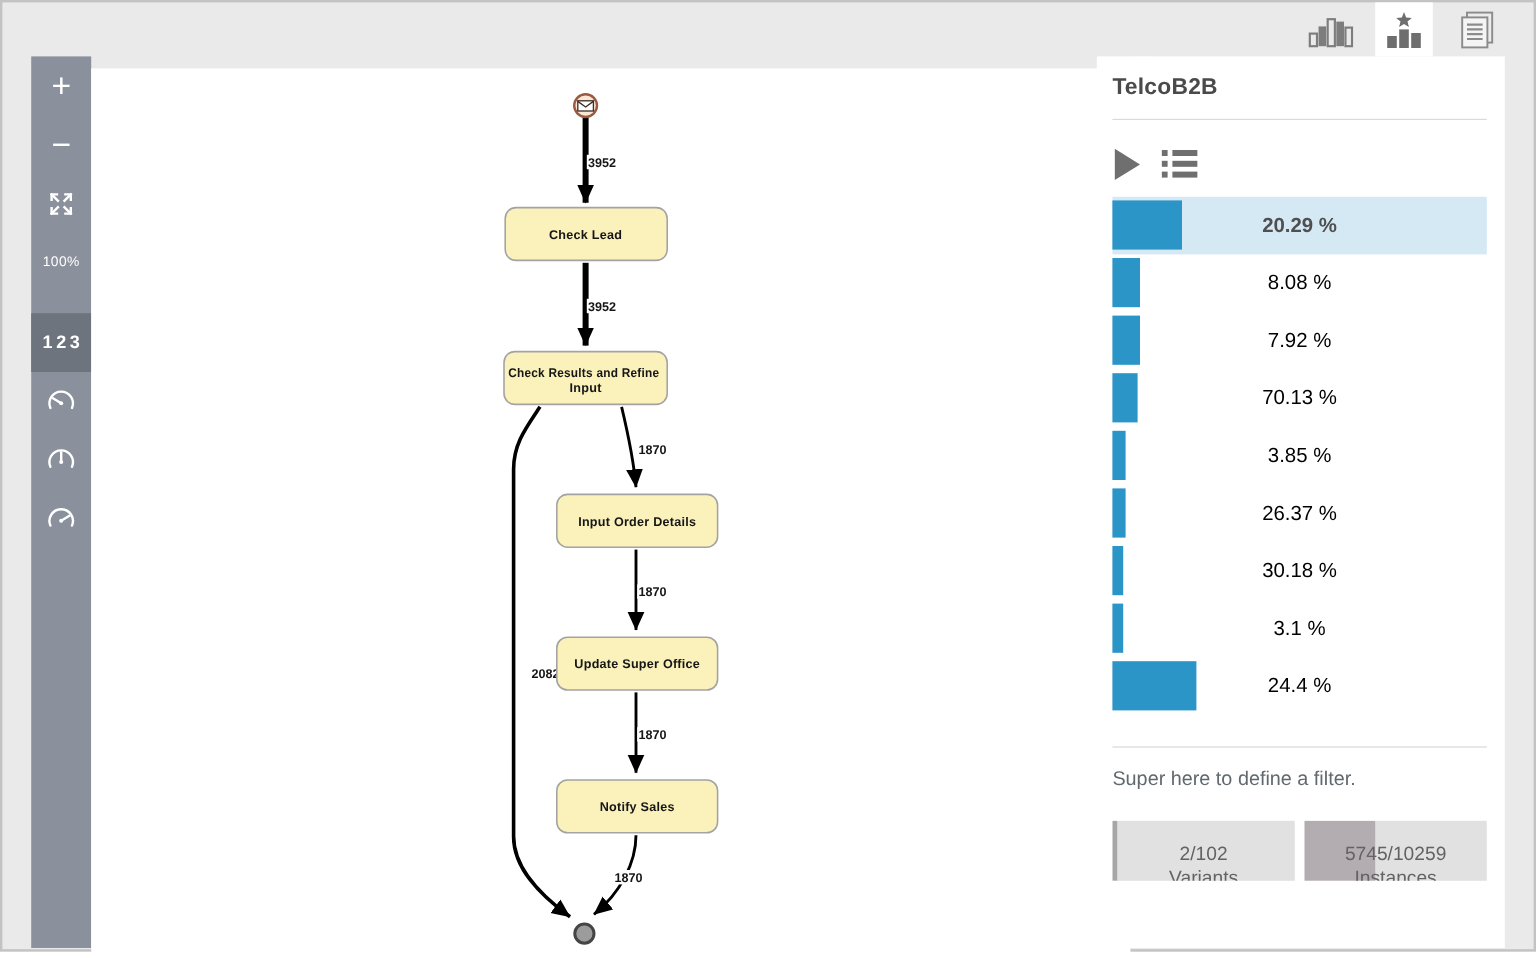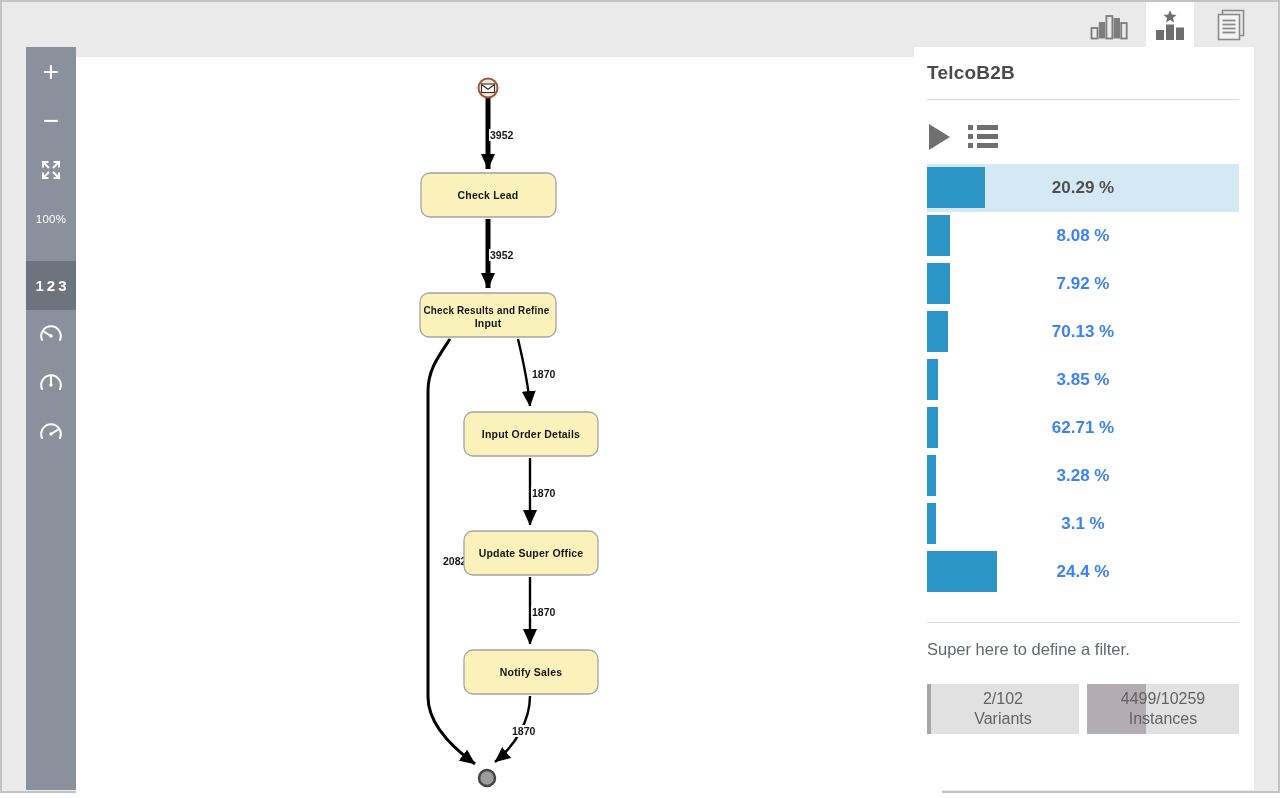--- a/index.html
+++ b/index.html
@@ -39,30 +39,30 @@
          box-sizing:border-box;padding:0 15px 0 13px;}
   .panel h1{margin:15px 0 0 0;font-size:19px;color:#4a4a4a;letter-spacing:.2px;font-weight:bold;}
   .pdivider{height:1px;background:#dadada;margin-top:15px;}
   .actions{margin-top:21px;height:31px;display:flex;align-items:center;gap:16px;}
   .actions .icon-btn{display:flex;align-items:center;cursor:pointer;}
 
   #variant-rows{margin-top:12px;}
   .vrow{position:relative;height:48px;cursor:pointer;}
   .vbar{position:absolute;left:0;top:3px;height:41px;}
   .vlabel{position:absolute;left:0;right:0;top:0;line-height:48px;text-align:center;
-          font-size:17px;color:#3b82f6;font-weight:bold;}
+          font-size:17px;color:#000000;}
   .vrow.hl .vlabel{font-weight:bold;color:#4f4f4f;}
 
   .pdivider2{height:1px;background:#dadada;margin-top:26px;}
   .filter-hint{margin-top:17px;font-size:16.5px;color:#60696e;cursor:pointer;}
   .stat-buttons{margin-top:25px;display:flex;gap:8px;}
   .stat-btn{flex:1;height:50px;background:#e1e1e1;position:relative;overflow:hidden;
             text-align:center;color:#636363;font-size:16px;line-height:1.25;cursor:pointer;}
   .stat-fill{position:absolute;left:0;top:0;bottom:0;}
-  .stat-text{position:relative;padding-top:5px;}
+  .stat-text{position:relative;padding-top:19px;}
 </style>
 </head>
 <body>
 
 <div class="app"></div>
 
 <div class="tabs">
   <div class="tab">
     <svg width="38" height="30" viewBox="0 0 38 30">
       <rect x="1.5" y="18" width="6" height="10.5" fill="none" stroke="#7d7d7d" stroke-width="1.8"></rect>
@@ -265,25 +265,25 @@
       <div class="vrow">
         <div class="vbar" style="width: 21px; background: rgb(43, 149, 200);"></div>
         <span class="vlabel">70.13 %</span>
       </div>
       <div class="vrow">
         <div class="vbar" style="width: 11px; background: rgb(43, 149, 200);"></div>
         <span class="vlabel">3.85 %</span>
       </div>
       <div class="vrow">
         <div class="vbar" style="width: 11px; background: rgb(43, 149, 200);"></div>
-        <span class="vlabel">62.71 %</span>
+        <span class="vlabel">26.37 %</span>
       </div>
       <div class="vrow">
         <div class="vbar" style="width: 9px; background: rgb(43, 149, 200);"></div>
-        <span class="vlabel">3.28 %</span>
+        <span class="vlabel">30.18 %</span>
       </div>
       <div class="vrow">
         <div class="vbar" style="width: 9px; background: rgb(43, 149, 200);"></div>
         <span class="vlabel">3.1 %</span>
       </div>
       <div class="vrow">
         <div class="vbar" style="width: 70px; background: rgb(43, 149, 200);"></div>
         <span class="vlabel">24.4 %</span>
       </div>
     </div>
@@ -295,18 +295,18 @@
     <div class="stat-btn">
       <div class="stat-fill" style="width: 2.5%; background: rgb(166, 166, 166);"></div>
       <div class="stat-text">
         <div>2/102</div>
         <div>Variants</div>
       </div>
     </div>
     <div class="stat-btn">
       <div class="stat-fill" style="width: 38.5%; background: rgb(179, 172, 177);"></div>
       <div class="stat-text">
-        <div>4499/10259</div>
+        <div>5745/10259</div>
         <div>Instances</div>
       </div>
     </div>
   </div>
 </div>
 
 </body></html>

